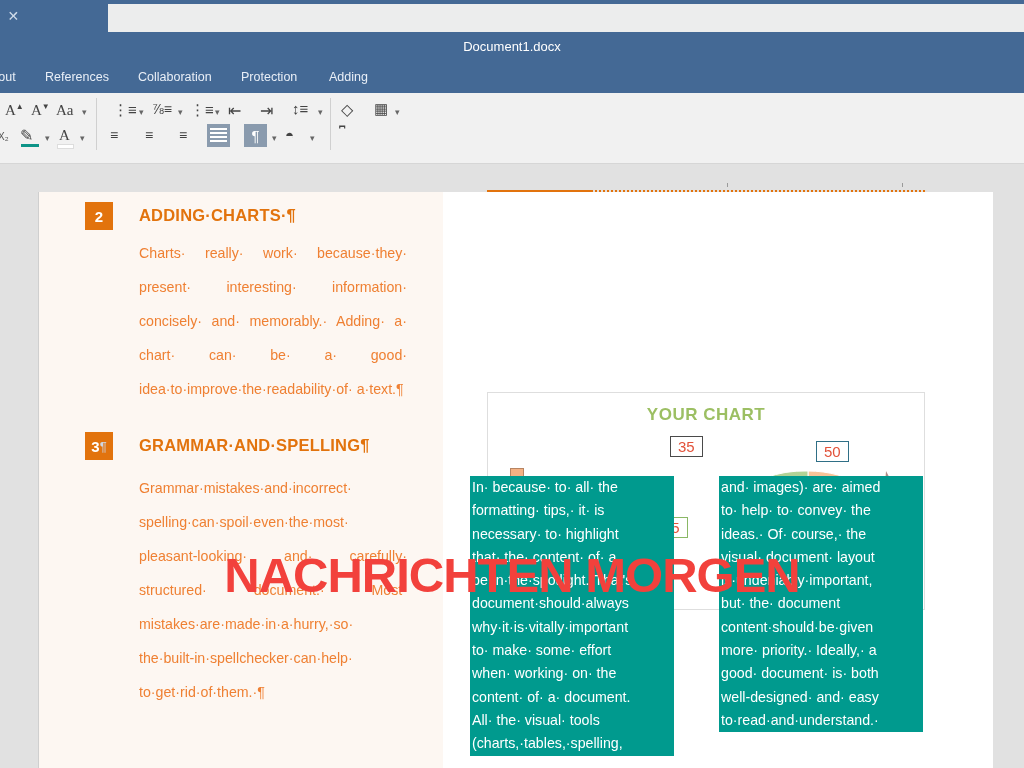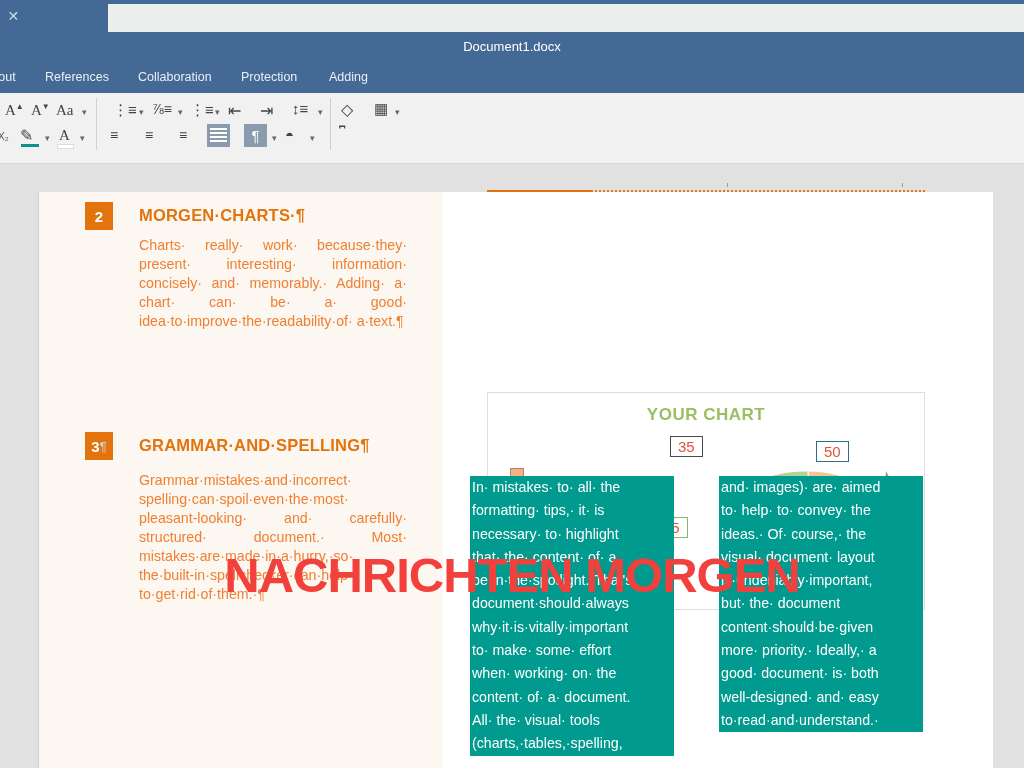--- a/index.html
+++ b/index.html
@@ -66,21 +66,21 @@
   .page{position:absolute;left:38px;top:0;width:954px;height:576px;background:#fdf7f2;border-left:1px solid #cfcfcf;}
   .page .whiteR{position:absolute;left:404px;top:0;width:550px;height:576px;background:#ffffff;}
 
   .marker{
     position:absolute;width:28px;height:28px;background:#e2730d;color:#fff;
     font-weight:bold;font-size:15px;display:flex;align-items:center;justify-content:center;
   }
   .pil{color:#5b6b86;font-weight:normal;}
   .h-head{position:absolute;font-weight:bold;font-size:16.5px;color:#e2730d;letter-spacing:.2px;white-space:nowrap;}
   .body-par{
-    position:absolute;font-size:14.2px;color:#ef8033;line-height:19px;
+    position:absolute;font-size:14.2px;color:#ef8033;line-height:34px;
     text-align:justify;
   }
 
   
   .chartbox{position:absolute;left:487px;top:200px;width:438px;height:218px;background:#fff;border:1px solid #dedede;box-sizing:border-box;}
   .chart-title{position:absolute;left:0;top:12px;width:100%;text-align:center;font-weight:bold;font-size:17px;color:#9cbf63;letter-spacing:.5px;}
   .legend{position:absolute;left:22px;top:70px;}
   .lrow{display:flex;align-items:center;gap:8px;height:23px;}
   .lsw{width:12px;height:12px;border:1px solid rgba(0,0,0,.25);}
   .llab{font-size:15px;color:#222;margin-top:13px;}
@@ -279,21 +279,21 @@
     <div class="solid"></div>
       <div class="dash"></div>
   </div>
 
   <div class="docarea">
     <div class="page">
       <div class="whiteR"></div>
     </div>
 
     <div class="marker" style="left:85px;top:10px;">2</div>
-    <div class="h-head" style="left:139px;top:14px;">MORGEN·CHARTS·¶</div>
+    <div class="h-head" style="left:139px;top:14px;">ADDING·CHARTS·¶</div>
     <div class="body-par" style="left:139px;top:44px;width:268px;">Charts· really· work· because·they· present·  interesting·  information· concisely·     and·     memorably.· Adding· a· chart· can· be· a· good· idea·to·improve·the·readability·of· a·text.¶</div>
 
     <div class="marker" style="left:85px;top:240px;">
       <span>3</span>
         <span class="pil" style="font-size:13px;color:#cfd7e4;">¶</span>
     </div>
     <div class="h-head" style="left:139px;top:244px;">GRAMMAR·AND·SPELLING¶</div>
     <div class="body-par" style="left:139px;top:279px;width:268px;">Grammar·mistakes·and·incorrect· spelling·can·spoil·even·the·most· pleasant-looking·  and·  carefully· structured·    document.·    Most· mistakes·are·made·in·a·hurry,·so· the·built-in·spellchecker·can·help· to·get·rid·of·them.·¶</div>
 
     <div class="chartbox">
@@ -350,21 +350,21 @@
         </svg>
       </div>
 
       <div class="dlabel" style="left:182px;top:43px;border-color:#4a4a4a;">35</div>
       <div class="dlabel" style="left:328px;top:48px;border-color:#2f6f86;">50</div>
       <div class="dlabel" style="left:167px;top:124px;border-color:#8ab865;">15</div>
       <div class="dlabel" style="left:281px;top:184px;border-color:#e2523a;">70</div>
     </div>
 
     <div class="tealcol" id="tcolL" style="left: 470px; top: 284px; width: 204px; z-index: 10;">
-        <div class="tline">In·  mistakes·  to·  all·  the</div>
+        <div class="tline">In·  because·  to·  all·  the</div>
         <div class="tline">formatting·    tips,·    it·    is</div>
         <div class="tline">necessary·  to·  highlight</div>
         <div class="tline">that·  the·  content·  of·  a</div>
         <div class="tline">be·in·the·spotlight.·That's</div>
         <div class="tline">document·should·always</div>
         <div class="tline">why·it·is·vitally·important</div>
         <div class="tline">to·   make·   some·   effort</div>
         <div class="tline">when·   working·   on·   the</div>
         <div class="tline">content·  of·  a·  document.</div>
         <div class="tline">All·   the·   visual·   tools</div>

